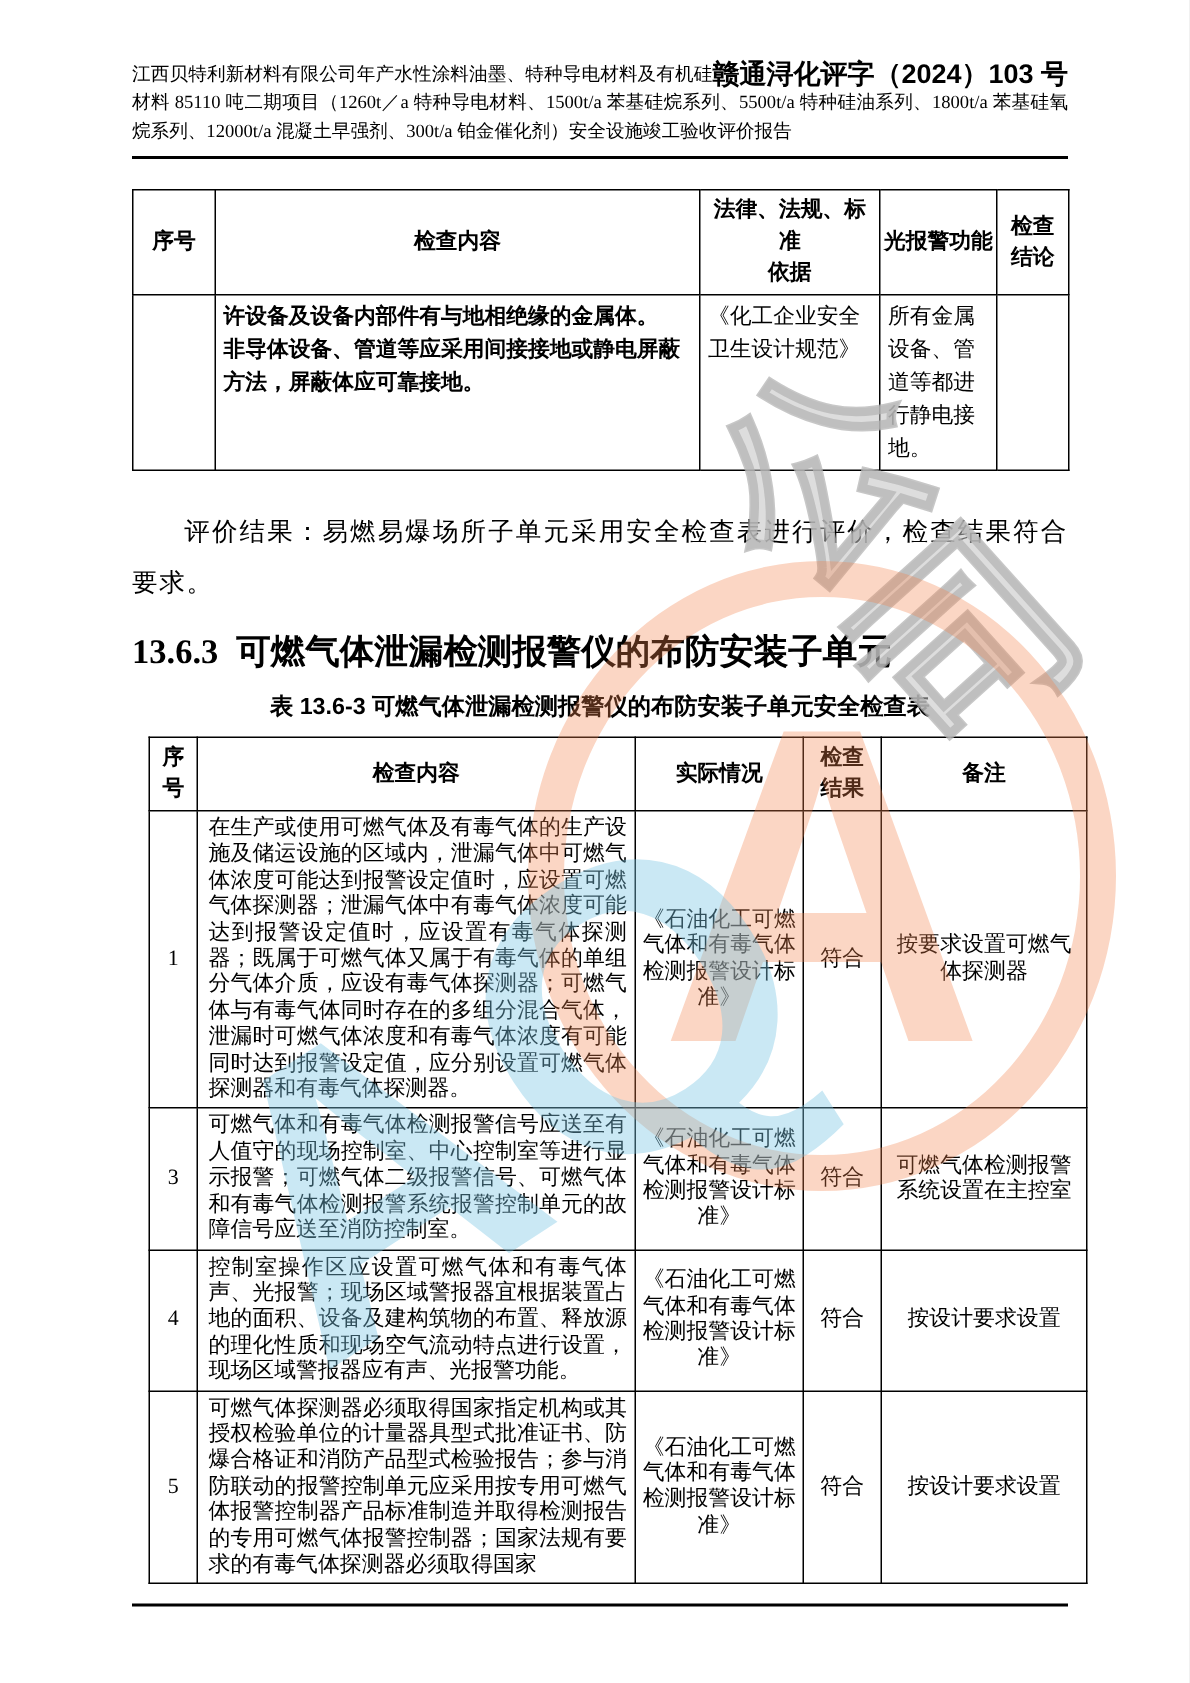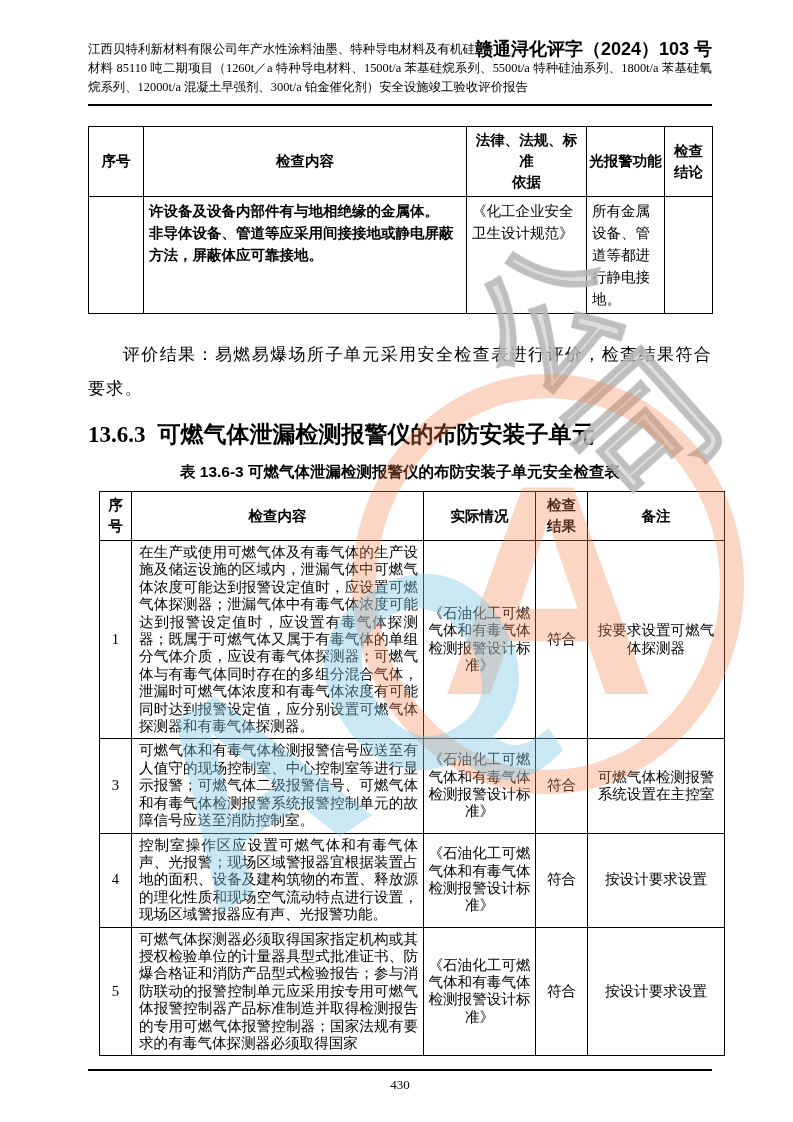--- a/index.html
+++ b/index.html
@@ -180,21 +180,20 @@
         <td>5</td>
         <td class="left">可燃气体探测器必须取得国家指定机构或其授权检验单位的计量器具型式批准证书、防爆合格证和消防产品型式检验报告；参与消防联动的报警控制单元应采用按专用可燃气体报警控制器产品标准制造并取得检测报告的专用可燃气体报警控制器；国家法规有要求的有毒气体探测器必须取得国家</td>
         <td>《石油化工可燃气体和有毒气体检测报警设计标准》</td>
         <td>符合</td>
         <td>按设计要求设置</td>
       </tr>
     </tbody>
       </table>
 
     <div class="foot-rule"></div>
-    <div class="pageno">430</div>
 
   </div>
 
   <div class="wm">
     <div class="wm-gray">公司</div>
     <div class="wm-seal">
       <span class="wm-seal-letter">A</span>
     </div>
     <div class="wm-blue">AQ</div>
   </div>

